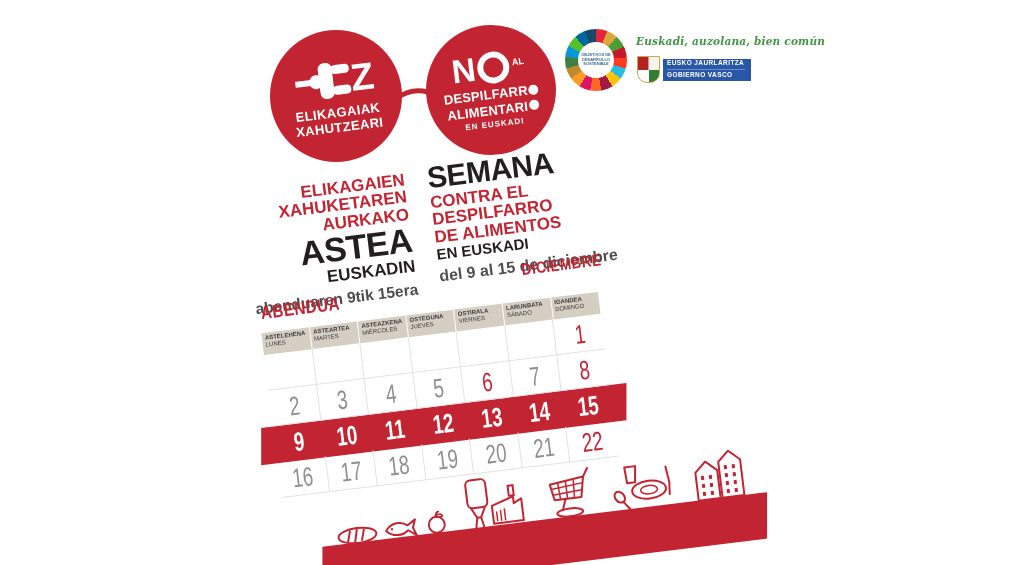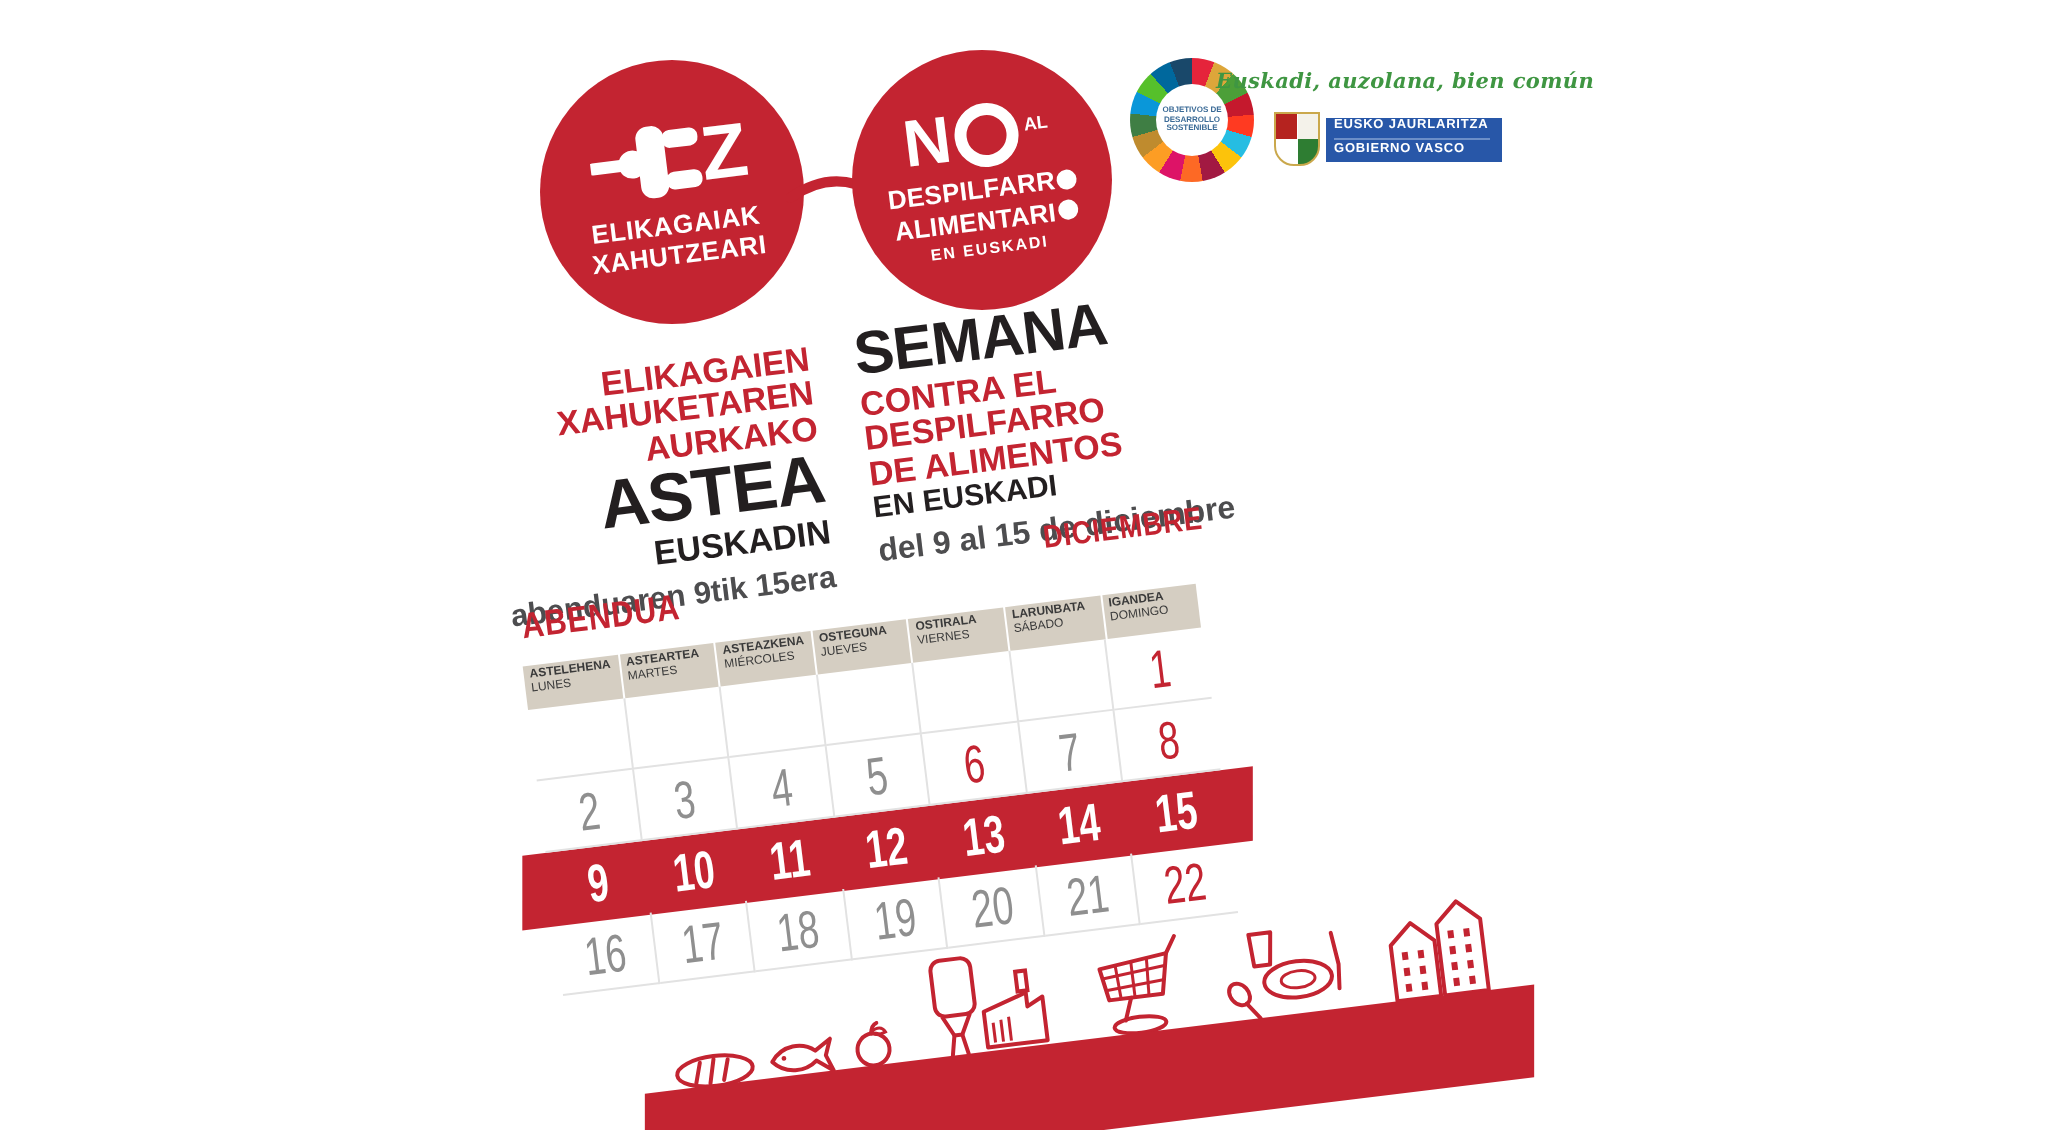--- a/index.html
+++ b/index.html
@@ -45,21 +45,21 @@
   #headline-es .r{color:#c32431;font-weight:bold;font-size:17px;}
   #headline-es .blk{color:#231f20;font-weight:bold;font-size:15px;}
   #headline-es .mut{color:#4d4d4f;font-weight:bold;font-size:16px;margin-top:6px;}
 
   
   #sdg-wheel{left:565px;top:29px;width:62px;height:62px;border-radius:50%;
     background:conic-gradient(#e5243b 0 21deg,#dda63a 21deg 42deg,#4c9f38 42deg 64deg,#c5192d 64deg 85deg,#ff3a21 85deg 106deg,#26bde2 106deg 127deg,#fcc30b 127deg 148deg,#a21942 148deg 170deg,#fd6925 170deg 191deg,#dd1367 191deg 212deg,#fd9d24 212deg 233deg,#bf8b2e 233deg 254deg,#3f7e44 254deg 276deg,#0a97d9 276deg 297deg,#56c02b 297deg 318deg,#00689d 318deg 339deg,#19486a 339deg 360deg);}
   #sdg-wheel .hub{position:absolute;left:13px;top:13px;width:36px;height:36px;border-radius:50%;background:#fff;
     display:flex;align-items:center;justify-content:center;text-align:center;}
   #sdg-wheel .hub span{font-size:4px;color:#3a6a96;font-weight:bold;line-height:1.2;}
-  #slogan{left:608px;top:35px;font-family:"DejaVu Serif",serif;font-style:italic;font-weight:bold;
+  #slogan{left:636px;top:35px;font-family:"DejaVu Serif",serif;font-style:italic;font-weight:bold;
     color:#3f9642;font-size:10.5px;letter-spacing:.2px;}
   #gov-logo{left:637px;top:56px;display:flex;align-items:center;}
   .gov-shield{width:21px;height:25px;border:1px solid #caa84c;border-radius:0 0 10px 10px;overflow:hidden;
     background:
       linear-gradient(0deg, transparent 50%, #b5231f 50%) left top/50% 100% no-repeat,
       linear-gradient(0deg, #2e7d32 50%, #f4f2ea 50%) right top/50% 100% no-repeat;}
   .gov-box{width:88px;height:22px;background:#2857a8;color:#fff;margin-left:3px;
     display:flex;flex-direction:column;justify-content:center;padding-left:4px;box-sizing:border-box;}
   .gov-box span{font-size:6.5px;font-weight:bold;letter-spacing:.4px;line-height:1.35;}
   .gov-box .divider{height:1px;background:#6c8fc8;width:78px;margin:1px 0;}

